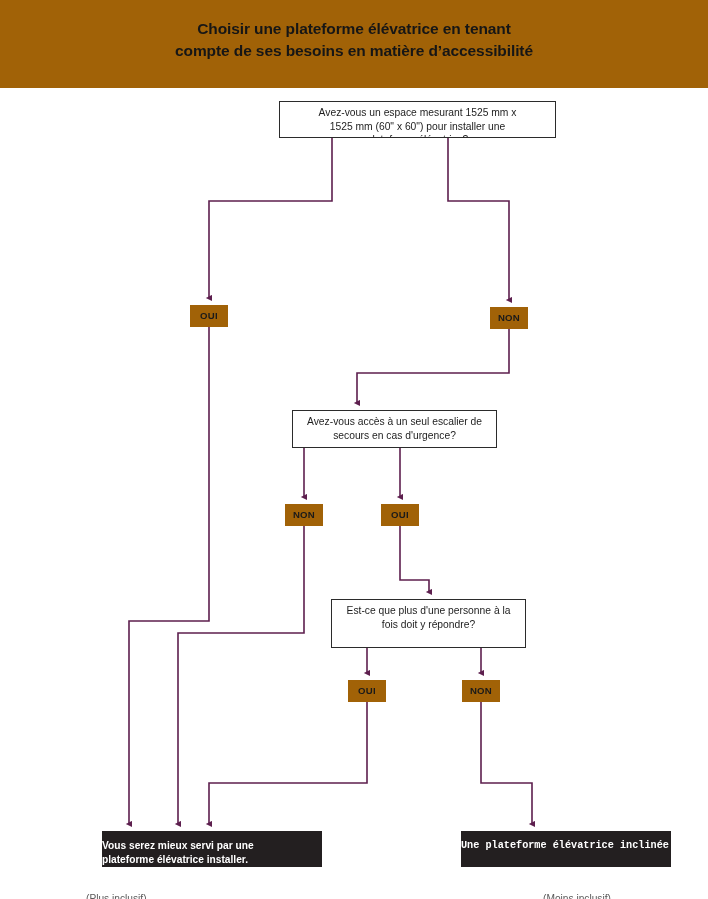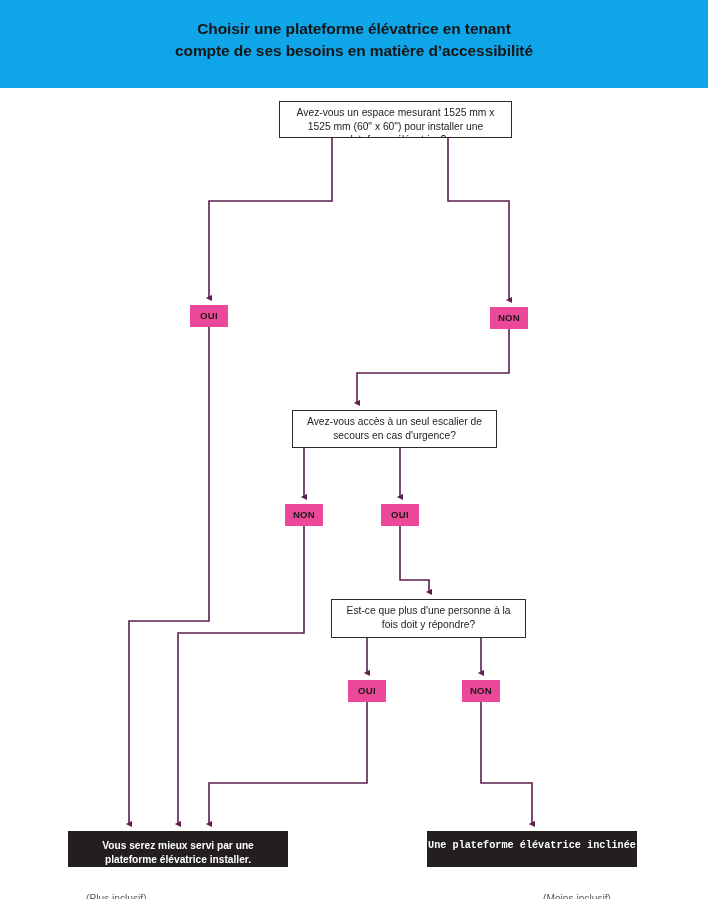--- a/index.html
+++ b/index.html
@@ -15,21 +15,21 @@
     overflow: hidden;
   }
 
   
   #header-banner {
     position: absolute;
     left: 0;
     top: 0;
     width: 708px;
     height: 88px;
-    background: #0ea5e9;
+    background: #a16207;
     box-sizing: border-box;
   }
   #header-title {
     position: absolute;
     left: 0;
     top: 18px;
     width: 708px;
     text-align: center;
     font-size: 15.5px;
     font-weight: bold;
@@ -67,41 +67,41 @@
     color: #1d1d1d;
     font-size: 10.3px;
     line-height: 1.32;
     text-align: center;
     padding-top: 4px;
     overflow: hidden;
   }
   #question-box-1 {
     left: 279px;
     top: 13px;
-    width: 233px;
+    width: 277px;
     height: 37px;
   }
   #question-box-2 {
     left: 292px;
     top: 322px;
     width: 205px;
     height: 38px;
   }
   #question-box-3 {
     left: 331px;
     top: 511px;
     width: 195px;
-    height: 39px;
+    height: 49px;
   }
 
   
   .answer-chip {
     position: absolute;
     box-sizing: border-box;
-    background: #ec4899;
+    background: #a16207;
     color: #1a1a1a;
     font-size: 9.6px;
     font-weight: bold;
     letter-spacing: 0.3px;
     text-align: center;
     width: 38px;
     height: 22px;
     line-height: 22px;
   }
   #chip-q1-oui { left: 190px; top: 217px; }
@@ -113,22 +113,22 @@
 
   
   .result-box {
     position: absolute;
     box-sizing: border-box;
     background: #231f20;
     color: #ffffff;
     font-size: 10.2px;
     font-weight: bold;
     line-height: 1.38;
-    text-align: center;
     padding-top: 8px;
+    margin-left: 34px;
   }
   #result-box-vertical {
     left: 68px;
     top: 743px;
     width: 220px;
     height: 36px;
   }
   #result-box-incline {
     left: 427px;
     top: 743px;

